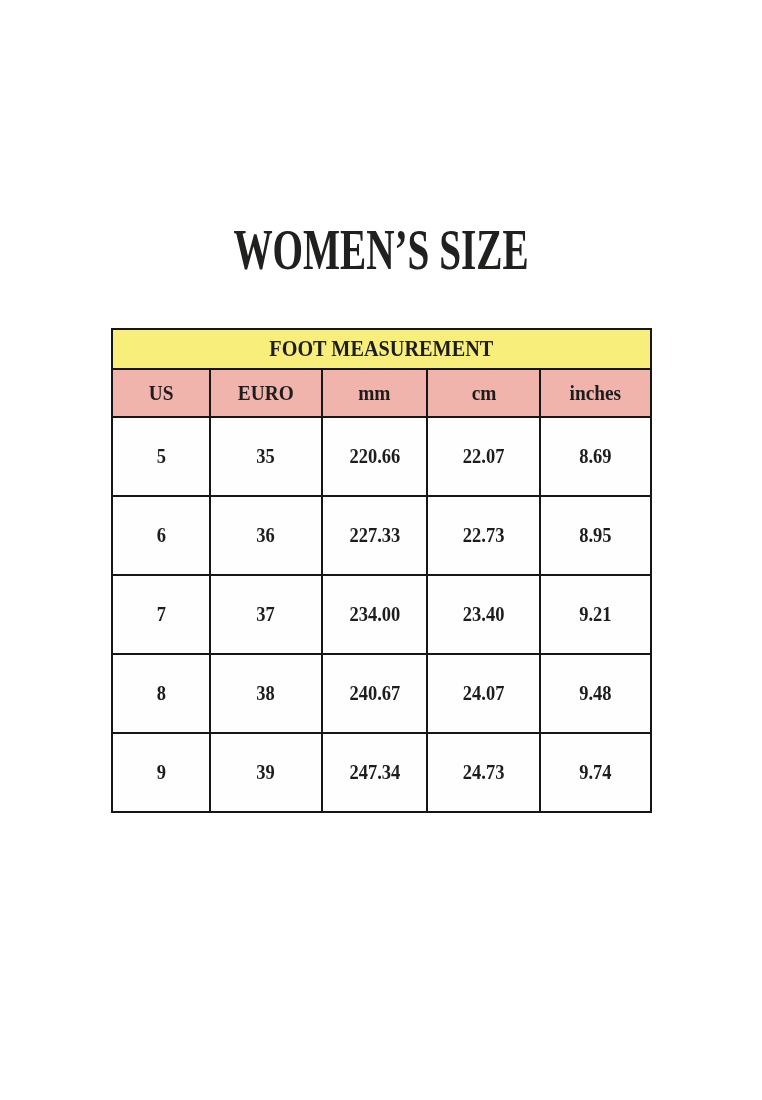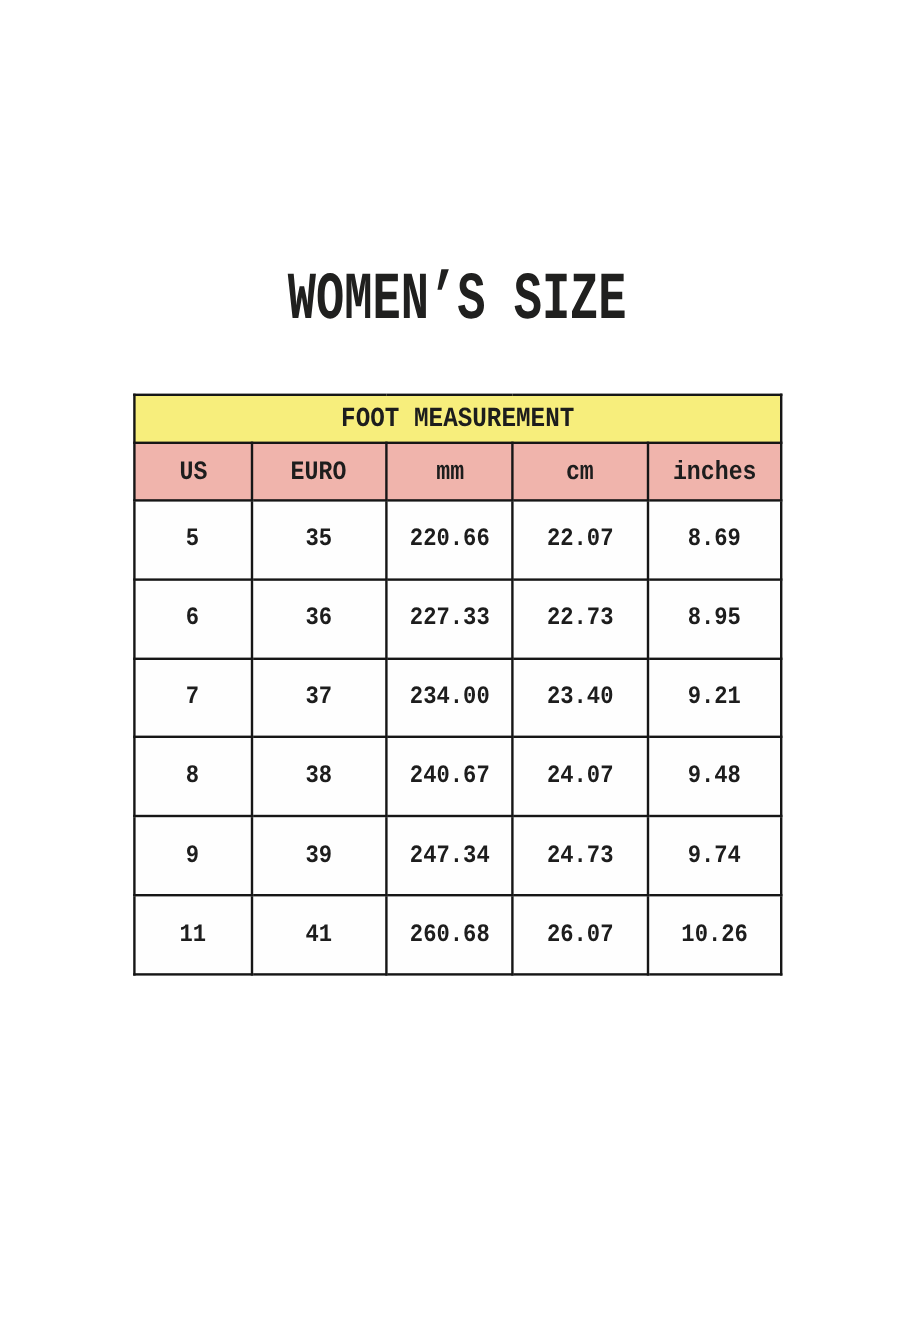--- a/index.html
+++ b/index.html
@@ -2,21 +2,21 @@
 <html><head>
 <meta charset="utf-8">
 <style>
   * { margin: 0; padding: 0; box-sizing: border-box; }
   html, body { background: #ffffff; }
   .page {
     position: relative;
     width: 762px;
     height: 1100px;
     background: #ffffff;
-    font-family: Liberation Mono, monospace;
+    font-family: Liberation Serif, serif;
     overflow: hidden;
   }
   .title {
     position: absolute;
     top: 218px;
     left: 0;
     width: 100%;
     text-align: center;
     font-size: 56px;
     font-weight: 700;
@@ -119,23 +119,16 @@
         <td><span class="cond">24.07</span></td>
         <td><span class="cond">9.48</span></td>
       </tr>
       <tr class="data-row">
         <td><span class="cond">9</span></td>
         <td><span class="cond">39</span></td>
         <td><span class="cond">247.34</span></td>
         <td><span class="cond">24.73</span></td>
         <td><span class="cond">9.74</span></td>
       </tr>
-      <tr class="data-row">
-        <td><span class="cond">11</span></td>
-        <td><span class="cond">41</span></td>
-        <td><span class="cond">260.68</span></td>
-        <td><span class="cond">26.07</span></td>
-        <td><span class="cond">10.26</span></td>
-      </tr>
     </tbody>
   </table>
 
 </div>
 
 </body></html>

